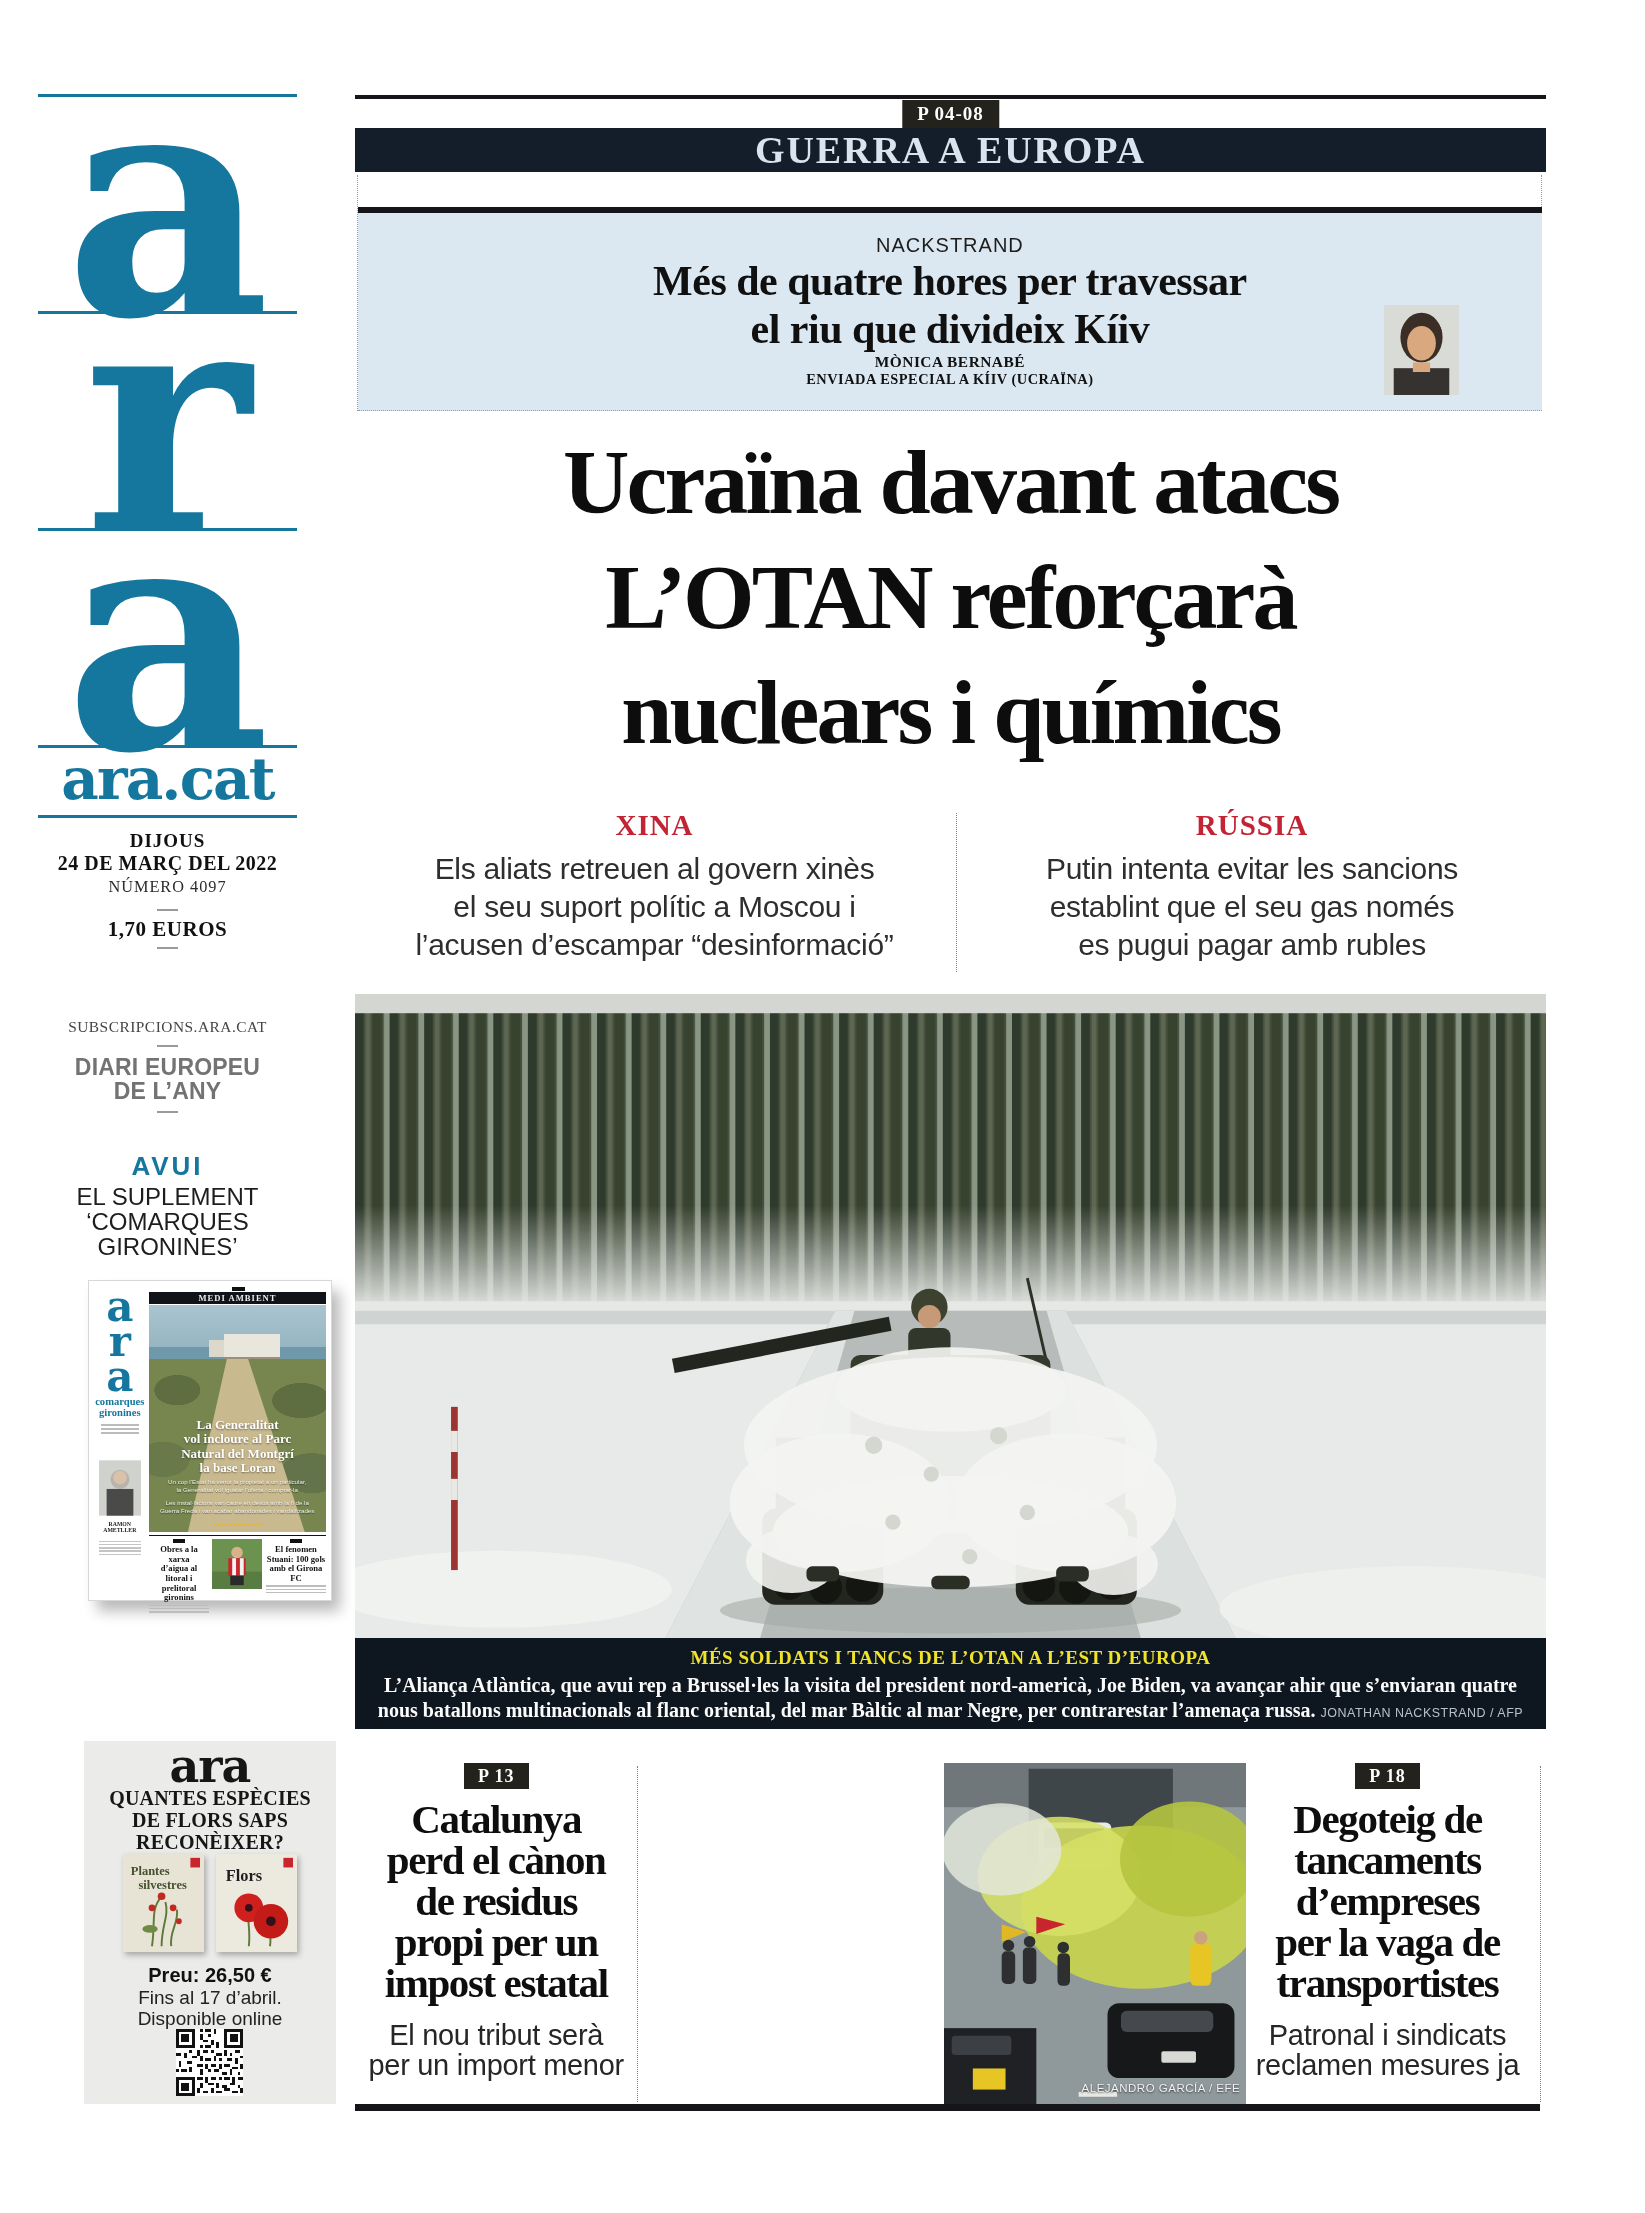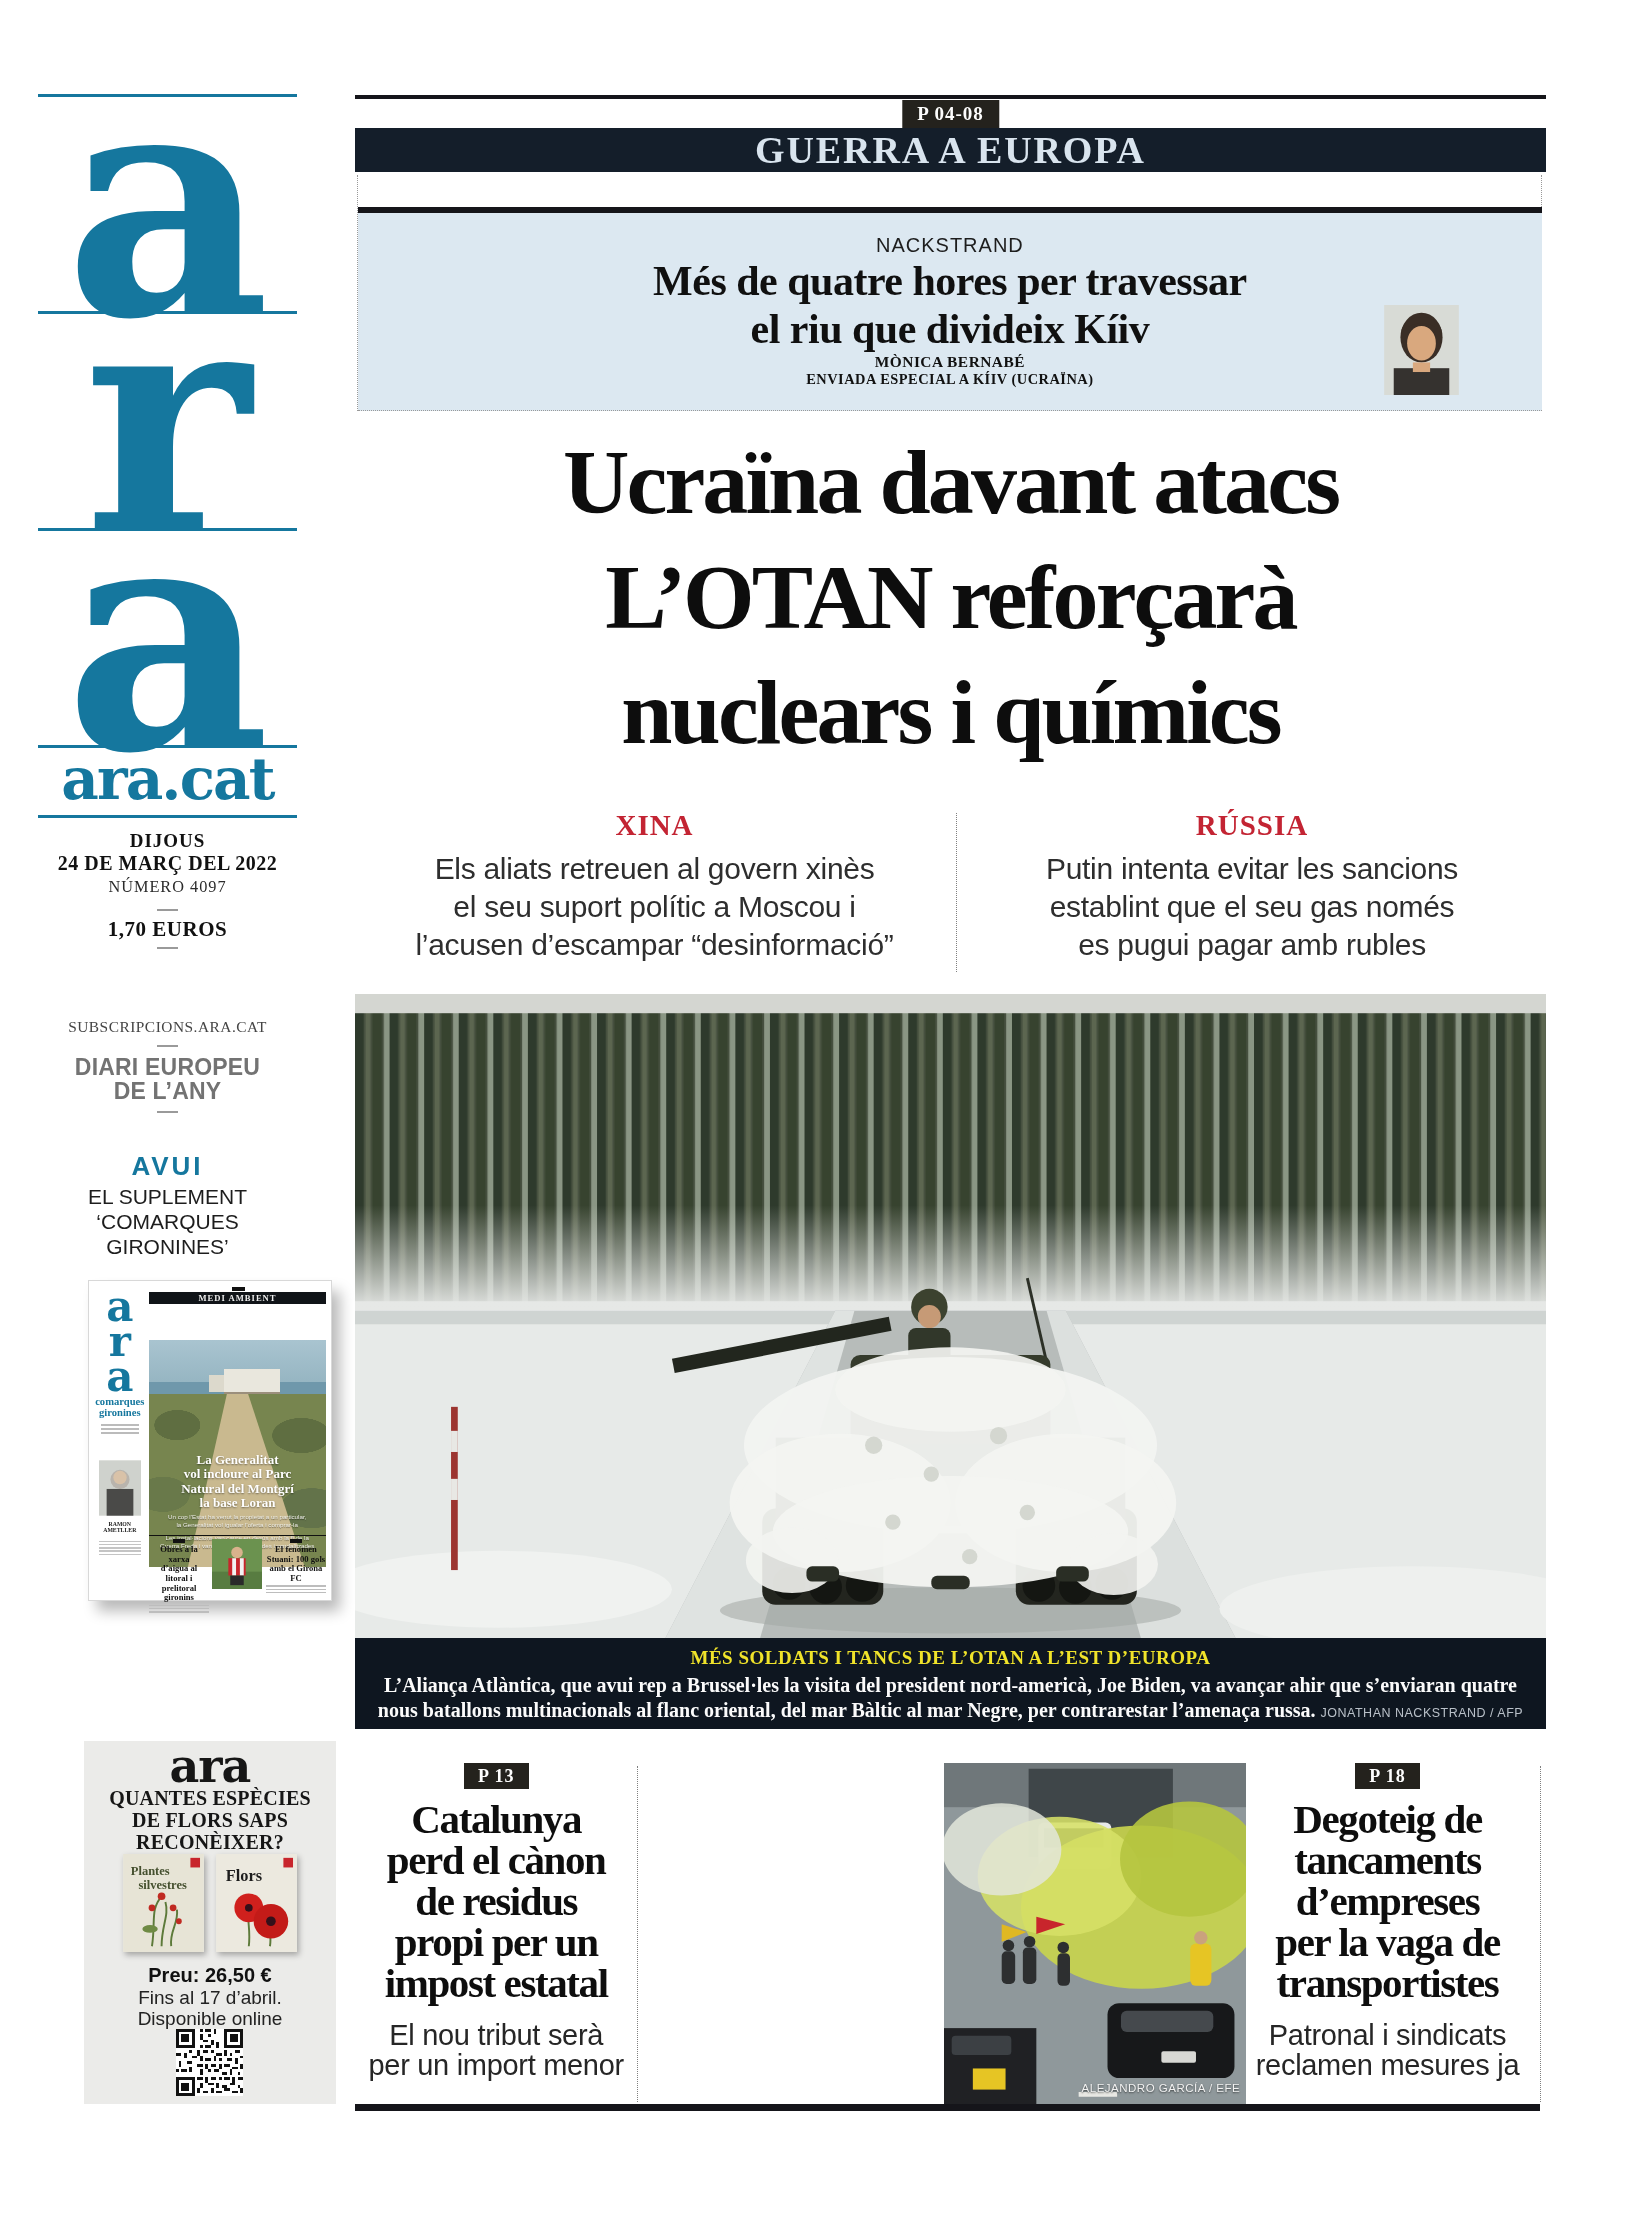--- a/index.html
+++ b/index.html
@@ -17,42 +17,42 @@
   .mast-item{position:absolute;left:0;width:259px;text-align:center;}
   .dash{position:absolute;left:119px;width:21px;height:1.9px;background:#9a9a9a;}
   .day{font-family:"Liberation Serif",serif;font-weight:bold;font-size:19px;letter-spacing:1px;}
   .date{font-family:"Liberation Serif",serif;font-weight:bold;font-size:20px;letter-spacing:0.5px;}
   .issue{font-family:"Liberation Serif",serif;font-size:16.3px;letter-spacing:1px;color:#2b2b2b;}
   .price{font-family:"Liberation Serif",serif;font-weight:bold;font-size:21px;letter-spacing:0.5px;}
   .promo{font-family:"Liberation Serif",serif;font-weight:bold;font-size:18px;line-height:20px;color:#15779e;}
   .promo-url{font-family:"Liberation Serif",serif;font-size:15.4px;letter-spacing:0.5px;color:#444;}
   .award{font-weight:bold;font-size:23px;line-height:24px;color:#737373;letter-spacing:0.2px;}
   .today-label{font-weight:bold;font-size:26px;color:#15779e;letter-spacing:2.9px;}
-  .today{font-size:21px;line-height:25px;color:#1d1d1d;letter-spacing:0;}
+  .today{font-size:24px;line-height:25px;color:#1d1d1d;letter-spacing:0;}
 
   
   .thumb{position:absolute;left:50px;top:1280px;width:242px;height:319px;background:#fff;
          border:1px solid #d8d8d8;box-shadow:8.6px 10.6px 13.4px rgba(0,0,0,.28);}
   .thumb-left{position:absolute;left:5.8px;top:7.7px;width:50px;height:304px;}
   .t-letter{display:block;text-align:center;font-family:"DejaVu Serif",serif;font-weight:bold;
             font-size:42px;line-height:35px;color:#15779e;}
   .t-sub{margin-top:3.8px;text-align:center;font-family:"Liberation Serif",serif;font-weight:bold;
          font-size:10.6px;line-height:10.6px;color:#15779e;}
   .t-bars{margin:5.8px auto 0;width:38px;}
   .t-bars i{display:block;height:1.9px;background:#bbb;margin-top:1.9px;}
   .t-portrait{position:absolute;left:3.8px;top:171px;width:42px;height:56px;}
   .t-pname{position:absolute;left:0;top:232px;width:50px;text-align:center;
            font-family:"Liberation Serif",serif;font-weight:bold;font-size:5.8px;line-height:6.7px;color:#222;}
   .t-ptext{position:absolute;left:3.8px;top:250px;width:42px;}
   .t-ptext i{display:block;height:1.4px;background:#c4c4c4;margin-top:1.9px;}
   .thumb-main{position:absolute;left:60px;top:7.7px;width:177px;height:304px;}
   .t-badge{position:absolute;left:83px;top:-1.9px;width:13.4px;height:3.8px;background:#111;}
   .t-section{position:absolute;left:0;top:2.9px;width:177px;height:12.5px;background:#101418;color:#eee;
              text-align:center;font-family:"Liberation Serif",serif;font-weight:bold;font-size:8.6px;line-height:12.5px;letter-spacing:1px;}
-  .t-photo{position:absolute;left:0;top:16.3px;width:177px;height:227px;overflow:hidden;background:#9cb7c3;margin-top:35px;}
+  .t-photo{position:absolute;left:0;top:16.3px;width:177px;height:227px;overflow:hidden;background:#9cb7c3;}
   .t-sky{position:absolute;left:0;top:0;width:177px;height:58px;background:linear-gradient(#a9c4d0,#8fb0bd);}
   .t-sea{position:absolute;left:0;top:42px;width:177px;height:13.4px;background:#6f98ab;}
   .t-veg{position:absolute;left:0;top:54px;width:177px;height:173px;background:#77854f;}
   .t-veg:before{content:"";position:absolute;left:0;top:0;width:177px;height:173px;
      background:radial-gradient(38px 25px at 16% 18%,#5f6e41 60%,transparent 61%),
                 radial-gradient(48px 29px at 86% 24%,#5f6e41 60%,transparent 61%),
                 radial-gradient(44px 29px at 8% 58%,#69794a 60%,transparent 61%),
                 radial-gradient(52px 33px at 92% 66%,#63734a 60%,transparent 61%);}
   .t-path{position:absolute;left:0;top:54px;width:177px;height:173px;
           background:#c9b98f;clip-path:polygon(44% 0,56% 0,88% 100%,22% 100%);}

